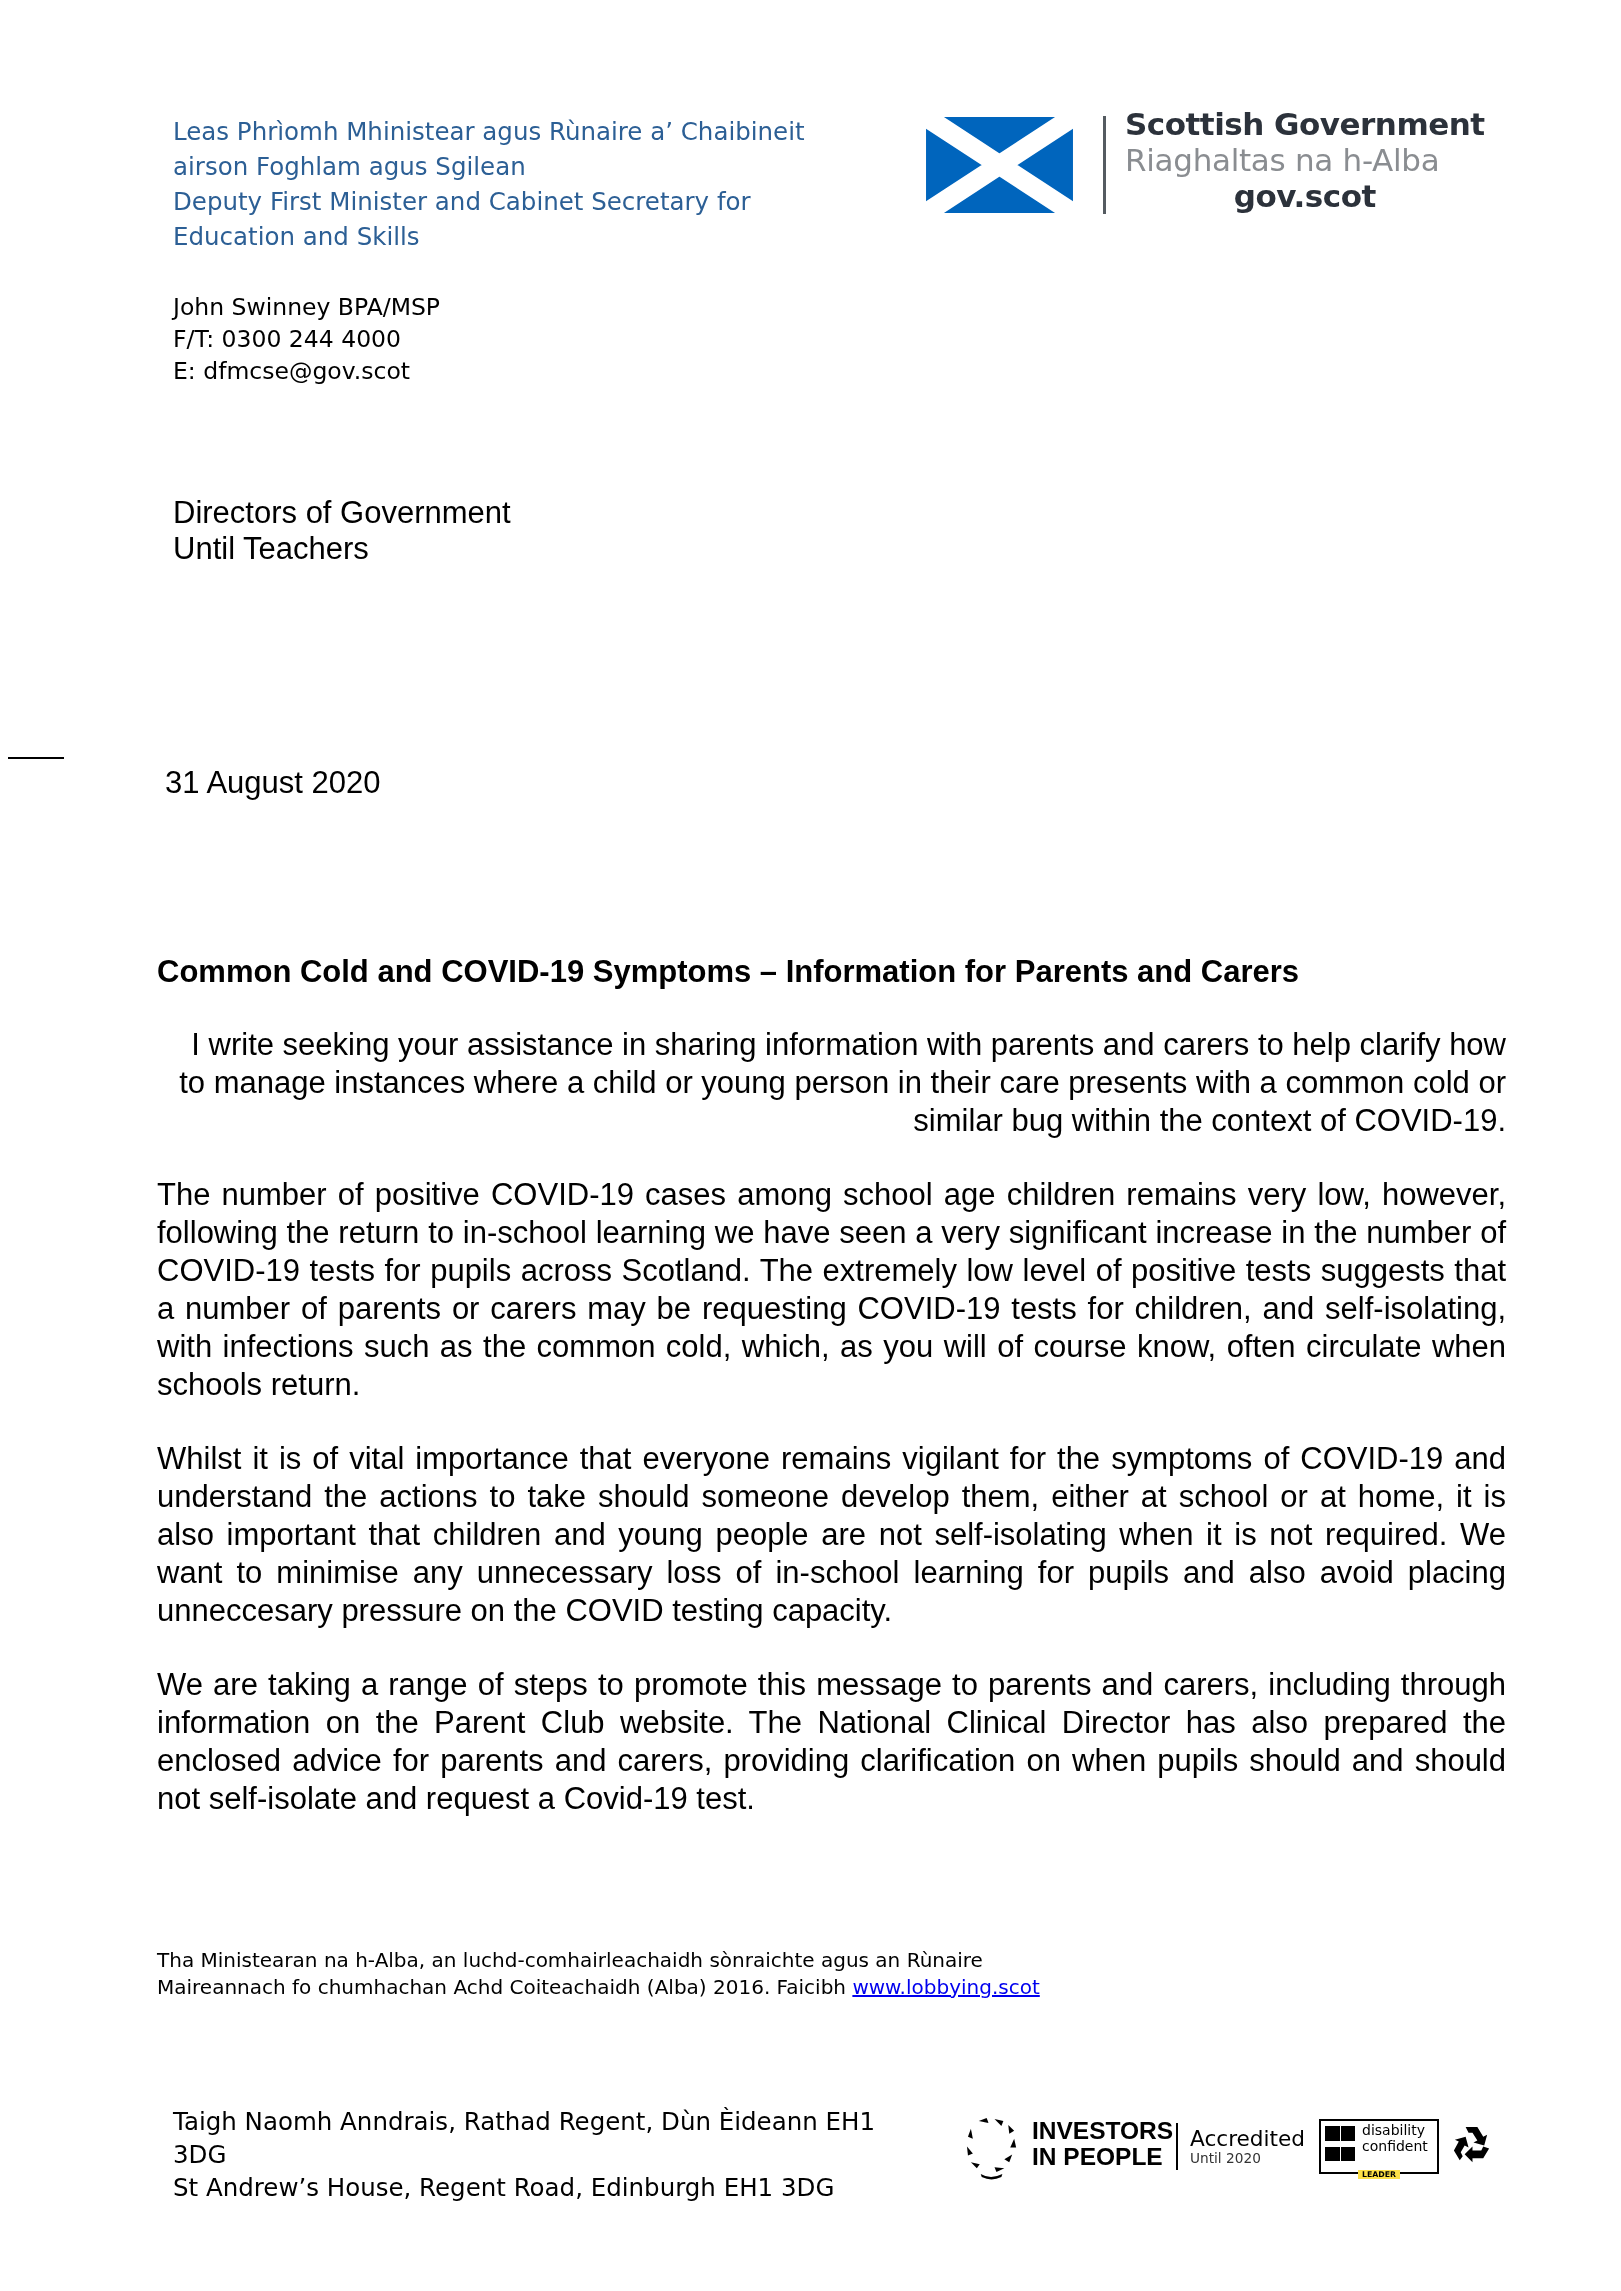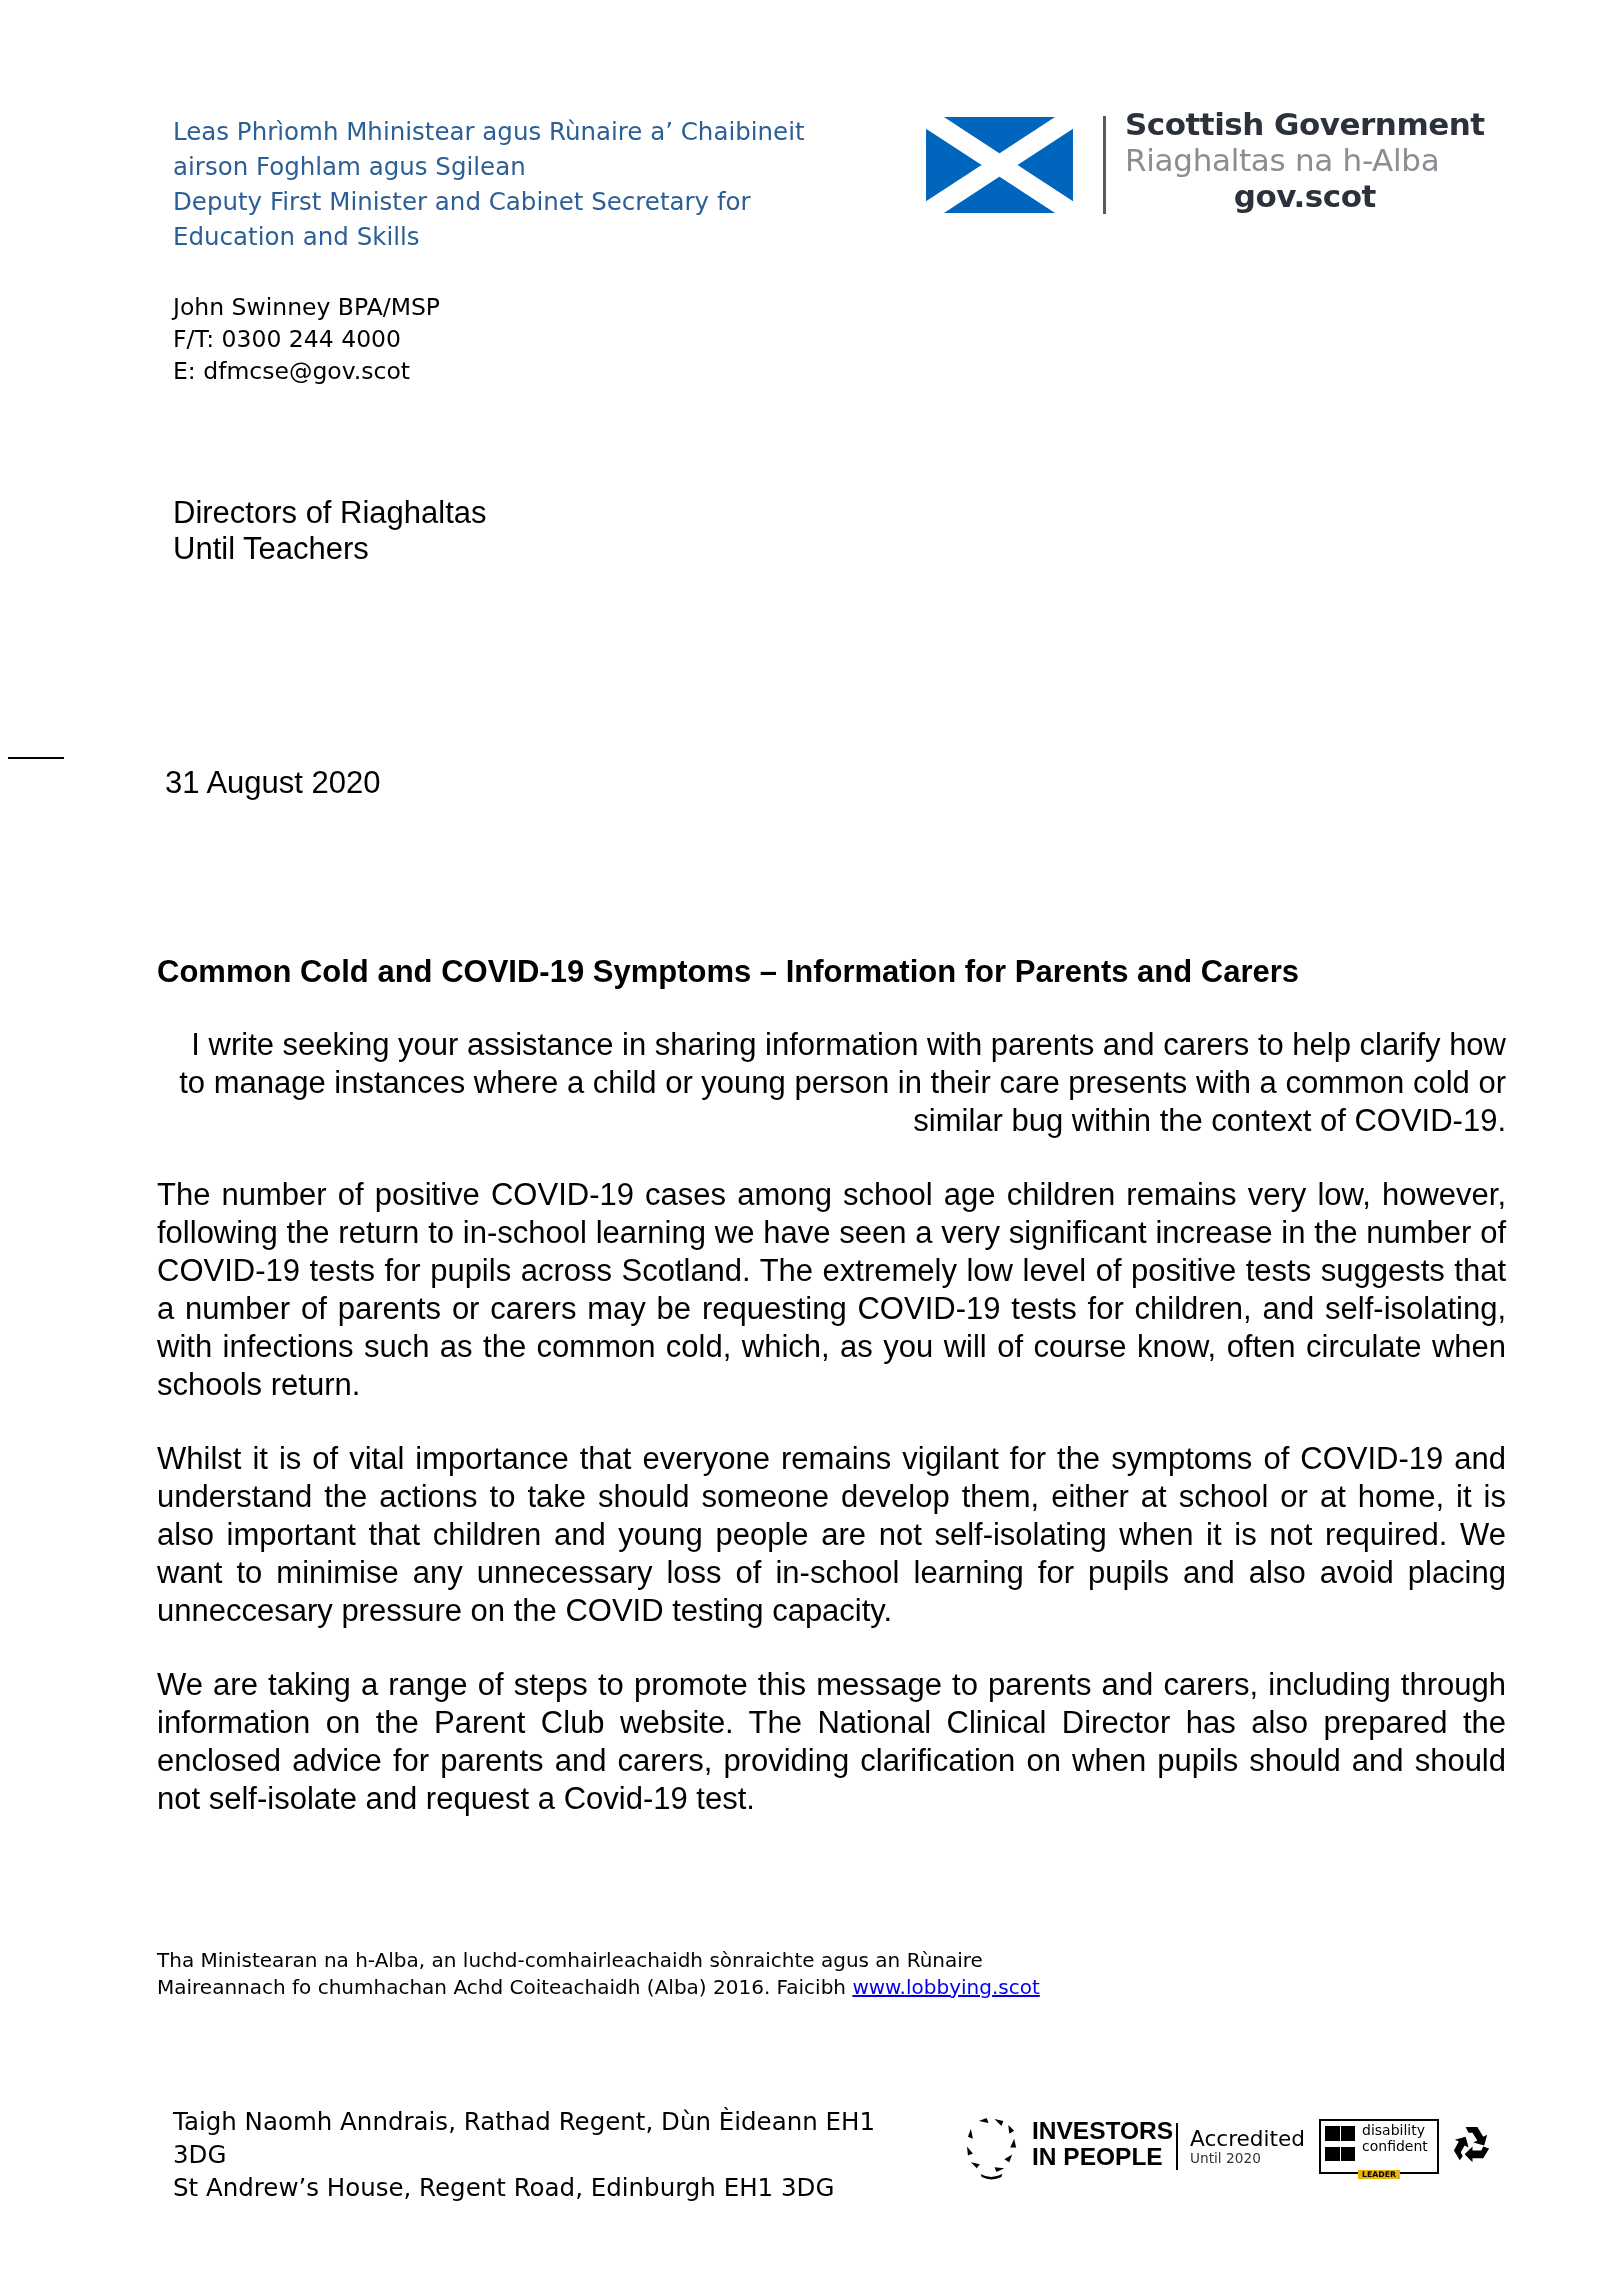--- a/index.html
+++ b/index.html
@@ -30,21 +30,21 @@
     .iip-text { position: absolute; left: 67px; top: 2.9px; font-family: "Liberation Sans", sans-serif; font-size: 24.5px; line-height: 26.5px; font-weight: bold; white-space: nowrap; }
     .iip-div { position: absolute; left: 211px; top: 7.8px; width: 2px; height: 47px; background: #000; }
     .iip-acc { position: absolute; left: 225px; top: 11.8px; font-family: "DejaVu Sans", sans-serif; font-size: 21.6px; line-height: 23.5px; white-space: nowrap; }
     .iip-until { font-size: 13.7px; line-height: 17.6px; color: #333; }
     .dc { left: 1319px; top: 2119px; width: 116px; height: 51px; border: 2px solid #000; }
     .dc-boxes { position: absolute; left: 3.9px; top: 4.9px; width: 35px; }
     .dc-box { display: inline-block; width: 14.7px; height: 14.7px; background: #000; margin: 0 1px 2px 0; }
     .dc-text { position: absolute; left: 41px; top: 2px; font-family: "DejaVu Sans", sans-serif; font-size: 14px; line-height: 15.7px; white-space: nowrap; }
     .dc-text .b { font-weight: normal; }
     .dc-leader { position: absolute; left: 0; right: 0; bottom: -6.9px; text-align: center; font-family: "DejaVu Sans", sans-serif; font-size: 7.8px; font-weight: bold; }
-    .dc-leader span { background: #eab308; padding: 0 3.9px; }
+    .dc-leader span { background: #fde047; padding: 0 3.9px; }
     .recycle { left: 1449px; top: 2123px; width: 45px; height: 45px; }
   </style>
 </head>
 <body>
 
 <div class="abs hdr-title">
   <div>Leas Phrìomh Mhinistear agus Rùnaire a’ Chaibineit</div>
   <div>airson Foghlam agus Sgilean</div>
   <div>Deputy First Minister and Cabinet Secretary for</div>
   <div>Education and Skills</div>
@@ -63,21 +63,21 @@
   </div>
 </div>
 
 <div class="abs sender">
   <div>John Swinney BPA/MSP</div>
   <div>F/T: 0300 244 4000</div>
   <div>E: dfmcse@gov.scot</div>
 </div>
 
 <div class="abs recipients">
-  <div>Directors of Riaghaltas</div>
+  <div>Directors of Government</div>
   <div>Until Teachers</div>
 </div>
 
 <div class="abs fold-mark"></div>
 <div class="abs date">31 August 2020</div>
 
 <div class="abs body">
   <p class="subject">Common Cold and COVID-19 Symptoms – Information for Parents and Carers</p>
   <p class="para left">I write seeking your assistance in sharing information with parents and carers to help clarify how to manage instances where a child or young person in their care presents with a common cold or similar bug within the context of COVID-19.</p>
   <p class="para">The number of positive COVID-19 cases among school age children remains very low, however, following the return to in-school learning we have seen a very significant increase in the number of COVID-19 tests for pupils across Scotland.   The extremely low level of positive tests suggests that a number of parents or carers may be requesting COVID-19 tests for children, and self-isolating, with infections such as the common cold, which, as you will of course know, often circulate when schools return.</p>

